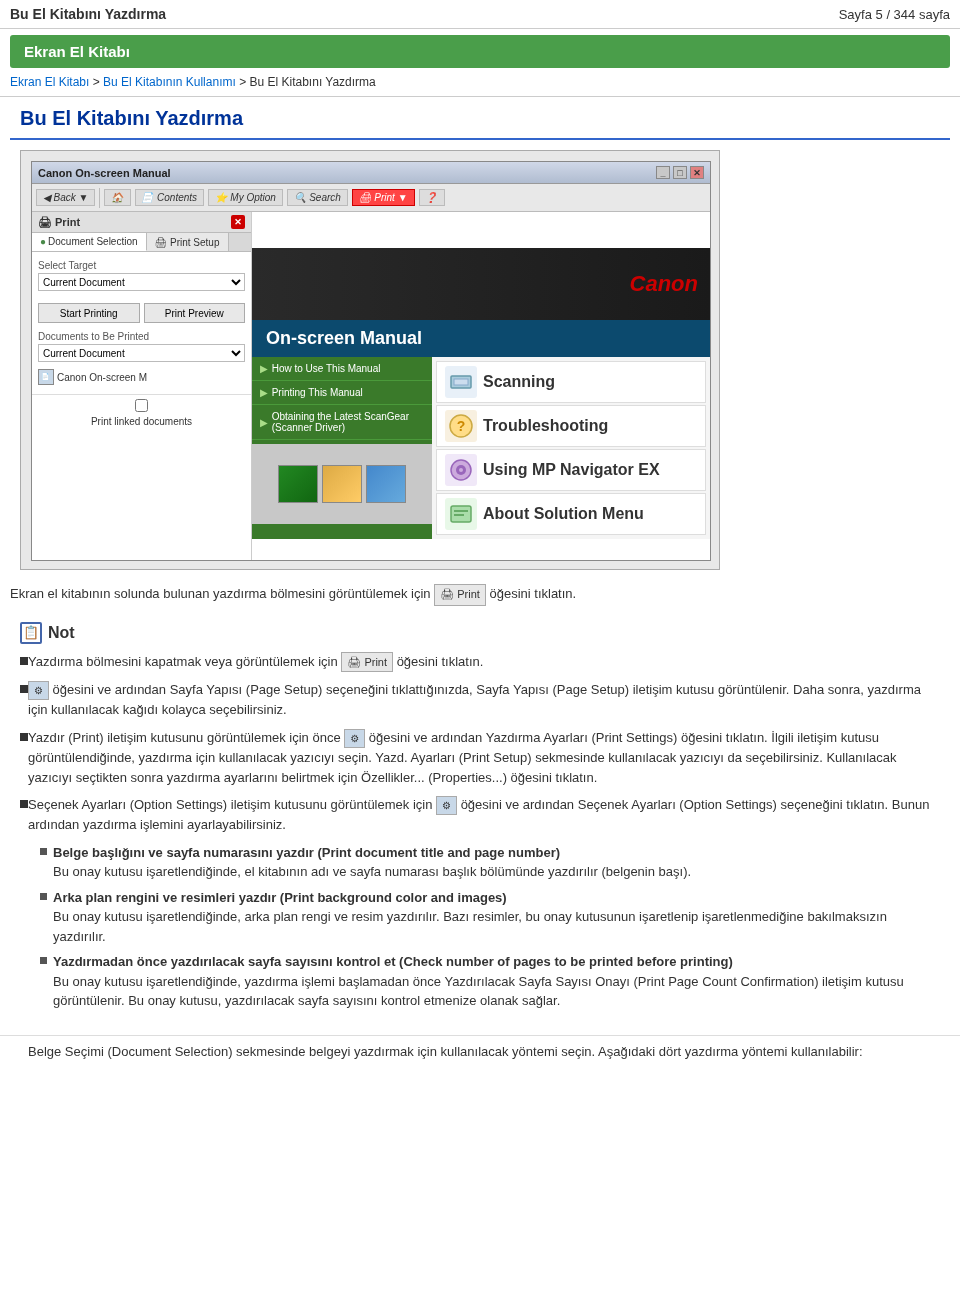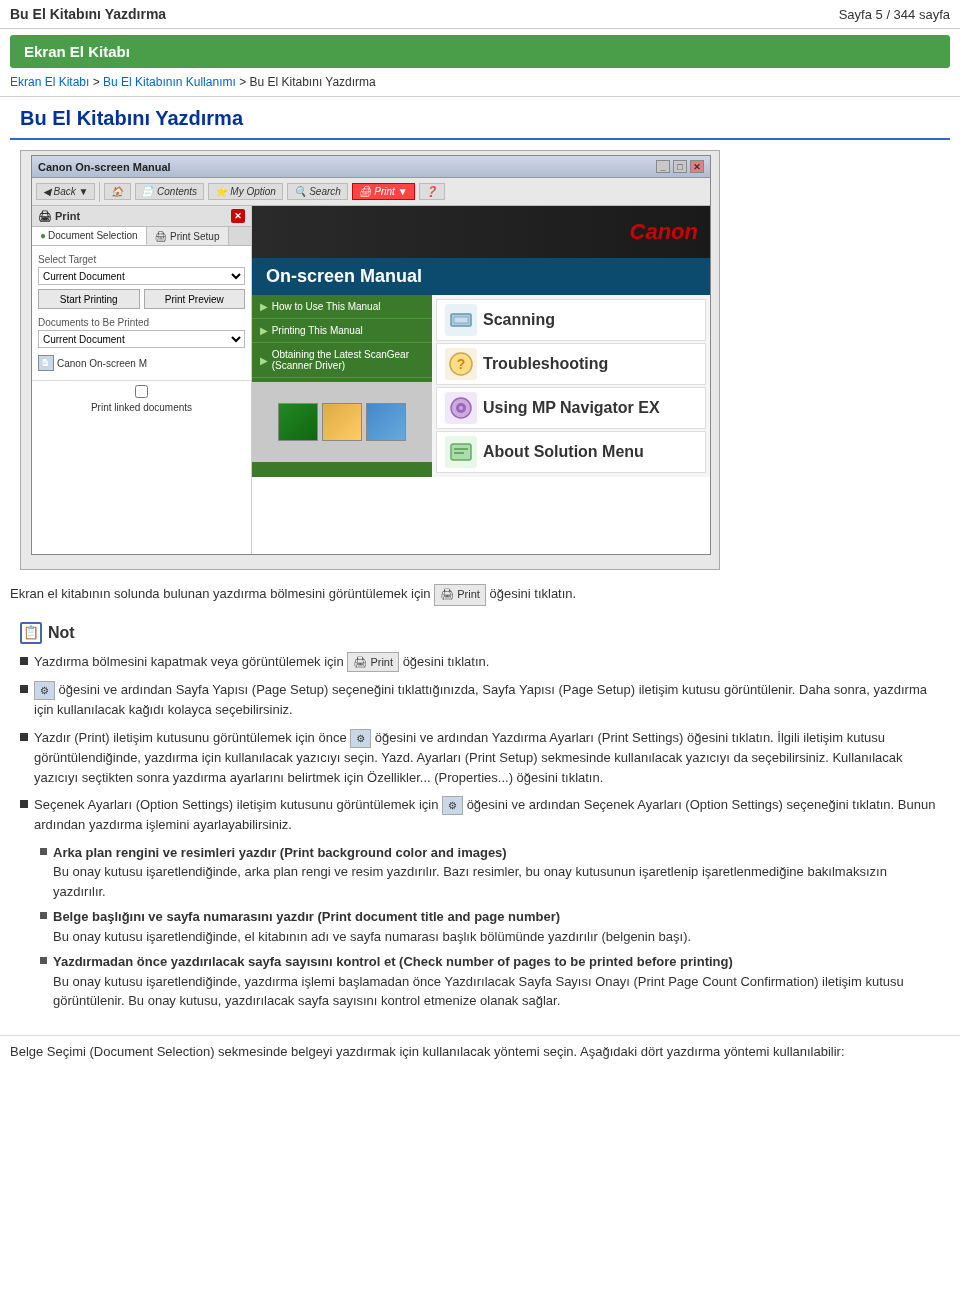--- a/index.html
+++ b/index.html
@@ -61,21 +61,21 @@
       position: relative;
       overflow: hidden;
     }
     
     .manual-window {
       width: 680px;
       height: 400px;
       background: #f0f0f0;
       border: 1px solid #888;
       position: absolute;
-      top: 4px;
+      top: 10px;
       left: 10px;
     }
     .manual-titlebar {
       background: linear-gradient(to bottom, #d0d8e8, #b0bcd0);
       height: 22px;
       display: flex;
       align-items: center;
       padding: 0 6px;
       font-size: 11px;
       font-weight: bold;
@@ -190,21 +190,21 @@
     .print-select {
       width: 100%;
       height: 18px;
       font-size: 10px;
       background: #fff;
       border: 1px solid #bbb;
     }
     .print-btn-row {
       display: flex;
       gap: 4px;
-      margin-top: 4px;
+      margin-top: 12px;
       justify-content: center;
     }
     .print-action-btn {
       flex: 1;
       height: 20px;
       font-size: 10px;
       background: #e8e8e8;
       border: 1px solid #aaa;
       cursor: pointer;
     }
@@ -249,25 +249,26 @@
       margin-top: 6px;
       flex-direction: column;
     }
     .manual-right {
       flex: 1;
       background: #fff;
       overflow: hidden;
     }
     .canon-banner {
       background: linear-gradient(to right, #2a2a2a, #1a1a1a);
-      height: 52px;
+      height: 72px;
       display: flex;
       align-items: center;
       justify-content: flex-end;
       padding: 12px 12px;
+      margin-top: 36px;
     }
     .canon-logo {
       color: #cc0000;
       font-size: 22px;
       font-weight: bold;
       font-style: italic;
     }
     .green-title-bar {
       background: #0c4a6e;
       color: #fff;
@@ -370,21 +371,20 @@
       font-size: 13px;
       color: #4466aa;
       border-radius: 2px;
     }
     .bullet-list {
       list-style: none;
       padding: 0;
     }
     .bullet-list li {
       display: flex;
-      gap: 6px;
       margin-bottom: 8px;
       font-size: 13px;
       line-height: 1.5;
     }
     .bullet-square {
       width: 8px;
       height: 8px;
       background: #333;
       flex-shrink: 0;
       margin-top: 5px;
@@ -401,21 +401,21 @@
       line-height: 1.5;
     }
     .sub-bullet-square {
       width: 7px;
       height: 7px;
       background: #555;
       flex-shrink: 0;
       margin-top: 5px;
     }
     .page-footer {
-      padding: 8px 10px;
+      padding: 8px 28px;
       font-size: 13px;
       color: #333;
       border-top: 1px solid #ddd;
       margin-top: 10px;
     }
   </style>
 </head>
 <body>
 
 <div class="page-header">
@@ -621,31 +621,31 @@
         <span>Seçenek Ayarları (Option Settings) iletişim kutusunu görüntülemek için</span>
         <span class="inline-btn" style="font-size:10px;background:#c8d8e8;">⚙</span>
         <span>öğesini ve ardından Seçenek Ayarları (Option Settings) seçeneğini tıklatın. Bunun ardından yazdırma işlemini ayarlayabilirsiniz.</span>
       </span>
     </li>
   </ul>
   <ul class="sub-bullet-list">
     <li>
       <div class="sub-bullet-square"></div>
       <span>
-        <strong>Arka plan rengini ve resimleri yazdır (Print background color and images)</strong>
+        <strong>Belge başlığını ve sayfa numarasını yazdır (Print document title and page number)</strong>
         <br>
-        <span>Bu onay kutusu işaretlendiğinde, arka plan rengi ve resim yazdırılır. Bazı resimler, bu onay kutusunun işaretlenip işaretlenmediğine bakılmaksızın yazdırılır.</span>
+        <span>Bu onay kutusu işaretlendiğinde, el kitabının adı ve sayfa numarası başlık bölümünde yazdırılır (belgenin başı).</span>
       </span>
     </li>
     <li>
       <div class="sub-bullet-square"></div>
       <span>
-        <strong>Belge başlığını ve sayfa numarasını yazdır (Print document title and page number)</strong>
+        <strong>Arka plan rengini ve resimleri yazdır (Print background color and images)</strong>
         <br>
-        <span>Bu onay kutusu işaretlendiğinde, el kitabının adı ve sayfa numarası başlık bölümünde yazdırılır (belgenin başı).</span>
+        <span>Bu onay kutusu işaretlendiğinde, arka plan rengi ve resim yazdırılır. Bazı resimler, bu onay kutusunun işaretlenip işaretlenmediğine bakılmaksızın yazdırılır.</span>
       </span>
     </li>
     <li>
       <div class="sub-bullet-square"></div>
       <span>
         <strong>Yazdırmadan önce yazdırılacak sayfa sayısını kontrol et (Check number of pages to be printed before printing)</strong>
         <br>
         <span>Bu onay kutusu işaretlendiğinde, yazdırma işlemi başlamadan önce Yazdırılacak Sayfa Sayısı Onayı (Print Page Count Confirmation) iletişim kutusu görüntülenir. Bu onay kutusu, yazdırılacak sayfa sayısını kontrol etmenize olanak sağlar.</span>
       </span>
     </li>

